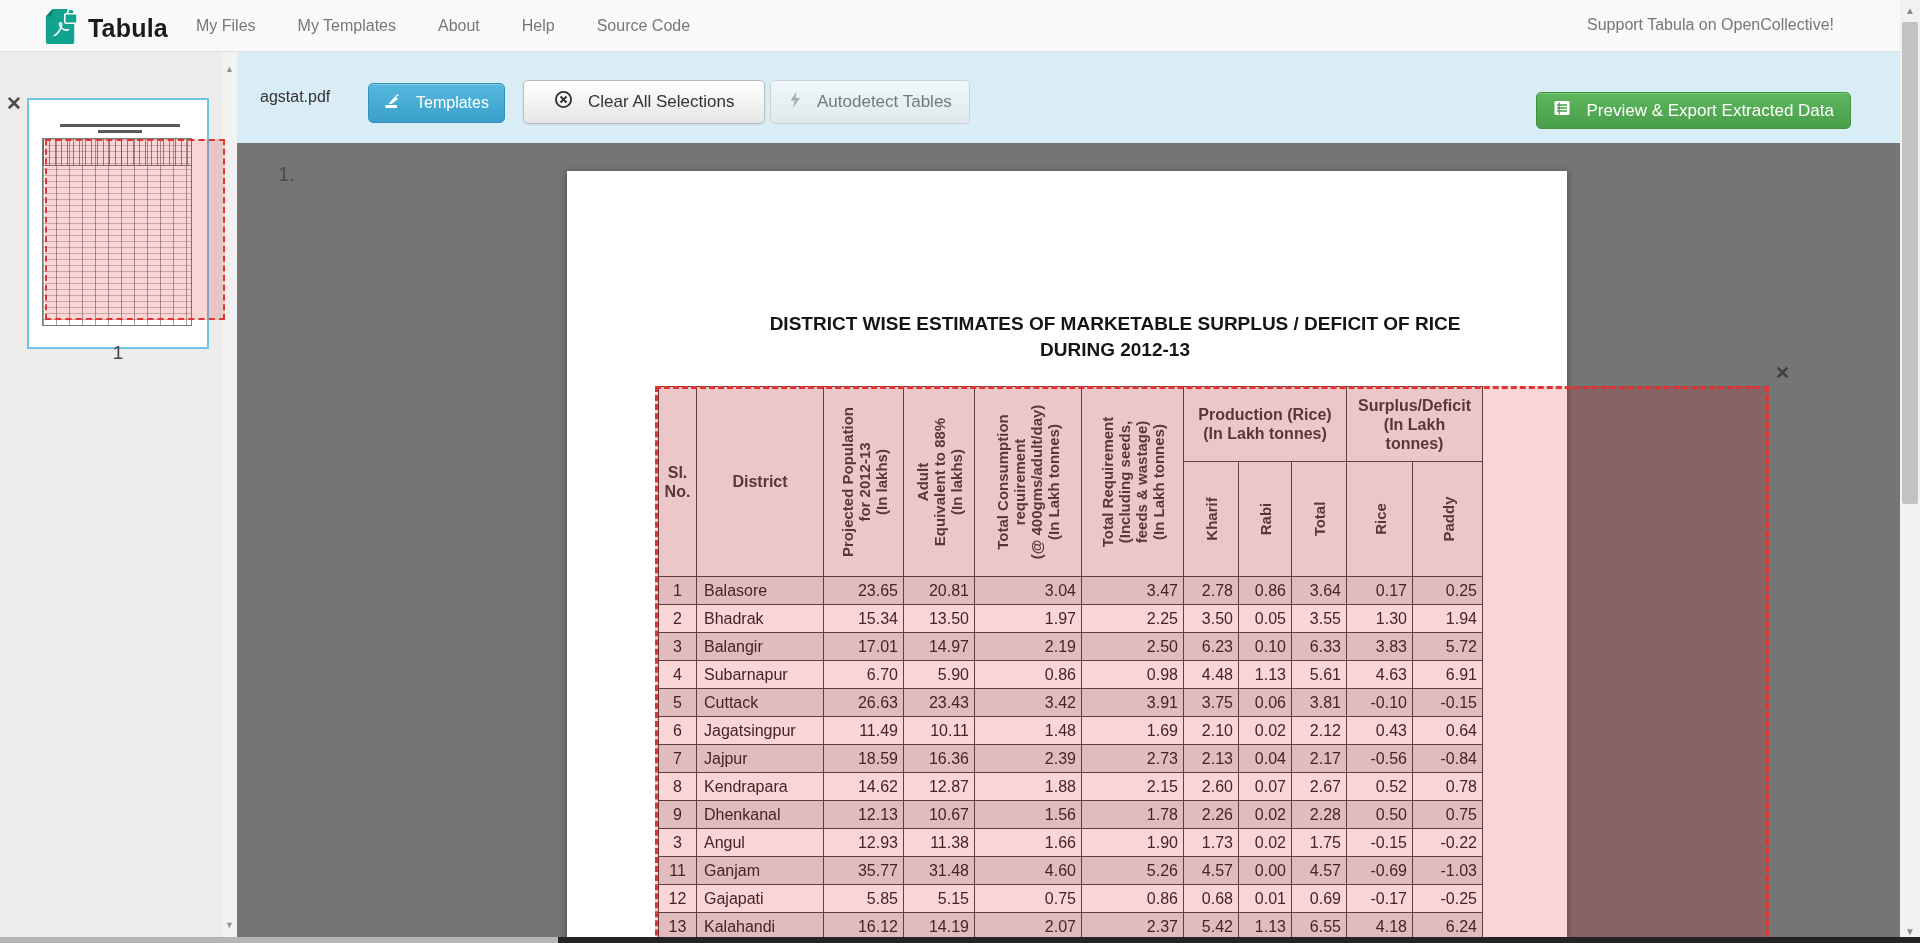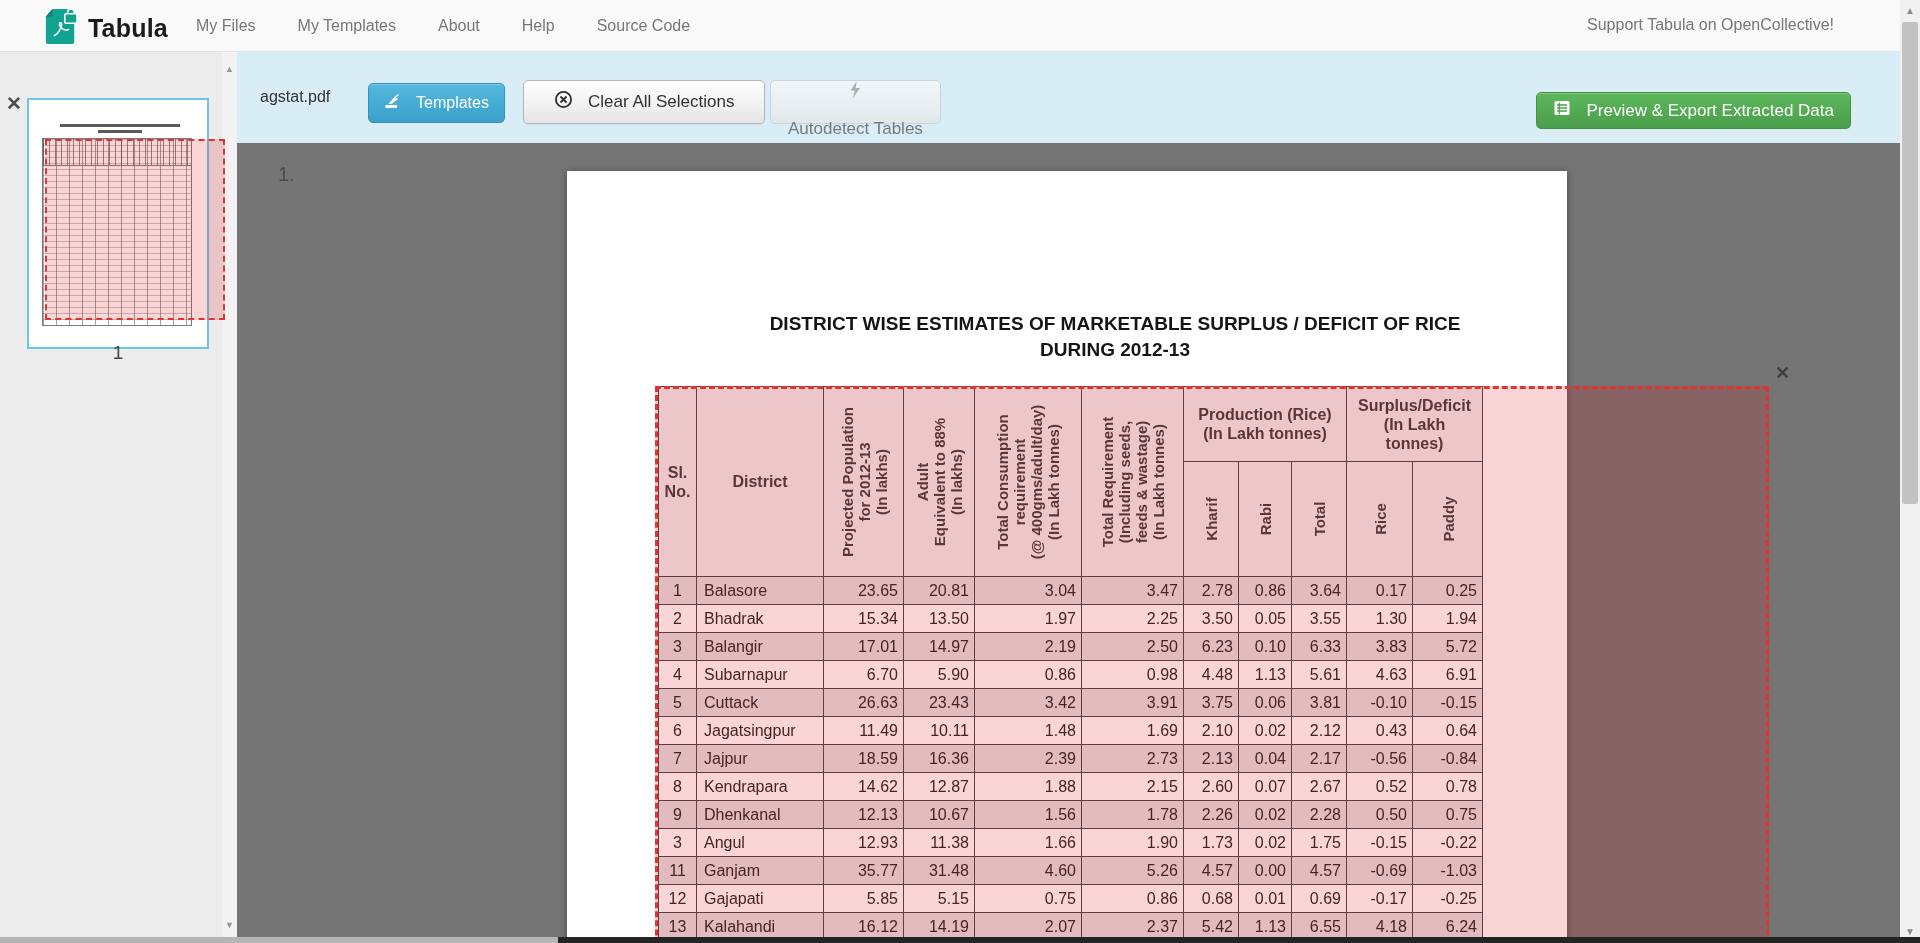--- a/index.html
+++ b/index.html
@@ -35,21 +35,21 @@
 
   
   .toolbar { position:absolute; left:237px; top:52px; width:1663px; height:91px; background:#d9edf7; z-index:9; }
   .filename { position:absolute; left:23px; top:36px; font-size:16px; color:#333; }
   .btn { position:absolute; display:flex; align-items:center; gap:15px; border-radius:5px; cursor:pointer; white-space:nowrap; }
   .btn-templates { left:131px; top:31px; height:40px; padding:0 15px; font-size:16px; color:#fff;
     background:linear-gradient(#55b8de,#3aa0cb); border:1px solid #3391ba; box-shadow:inset 0 1px 0 rgba(255,255,255,.25); }
   .btn-clear { left:286px; top:28px; height:44px; padding:0 30px; font-size:17px; color:#333;
     background:linear-gradient(#ffffff,#e6e6e6); border:1px solid #b9b9b9; box-shadow:0 1px 2px rgba(0,0,0,.08); }
   .btn-autodetect { left:533px; top:28px; height:44px; padding:0 17px; font-size:17px; color:#333;
-    background:linear-gradient(#ffffff,#e6e6e6); border:1px solid #c4c4c4; opacity:.62; cursor:default;flex-direction:column; }
+    background:linear-gradient(#ffffff,#e6e6e6); border:1px solid #c4c4c4; opacity:.62; cursor:default; }
   .btn-export { right:49px; top:40px; height:37px; padding:0 16px; font-size:17px; color:#fff;
     background:linear-gradient(#5db75d,#4a9e4a); border:1px solid #43903f; box-shadow:inset 0 1px 0 rgba(255,255,255,.22); }
 
   
   .viewer { position:absolute; left:237px; top:143px; width:1663px; height:800px; background:#757575; overflow:hidden; }
   .viewer-page-label { position:absolute; left:41px; top:20px; font-size:20px; color:#4c4c4c; }
   .pdf-page { position:absolute; left:330px; top:28px; width:1000px; height:1260px; background:#fff; box-shadow:0 1px 7px rgba(0,0,0,.4); cursor:crosshair; }
   .pdf-title { position:absolute; left:0; top:140px; width:100%; text-align:center; font-size:19px; font-weight:bold; color:#151515; line-height:26px; white-space:pre-line;margin-left:48px; }
 
   

